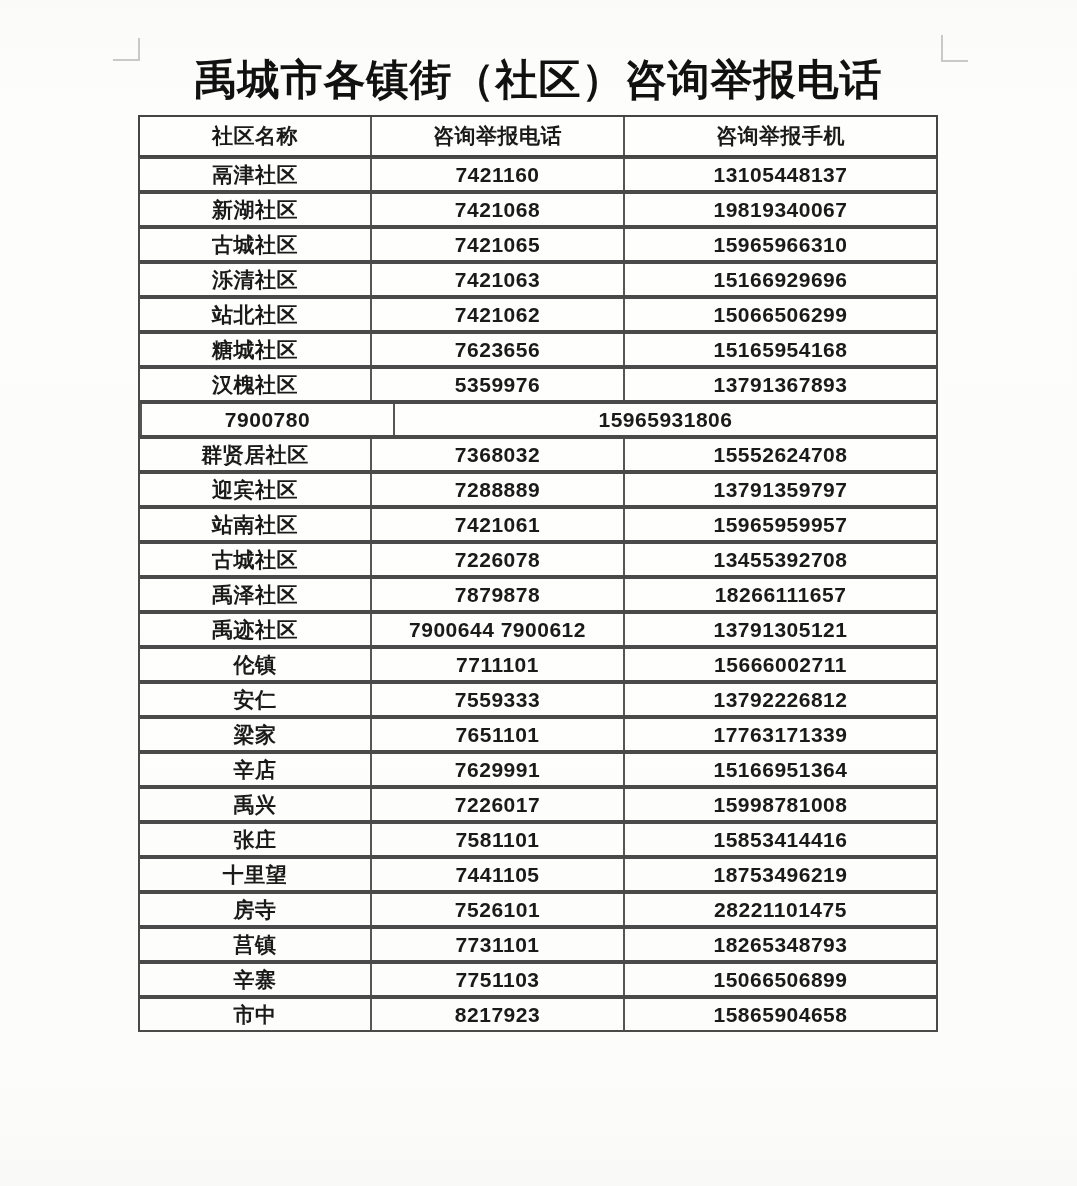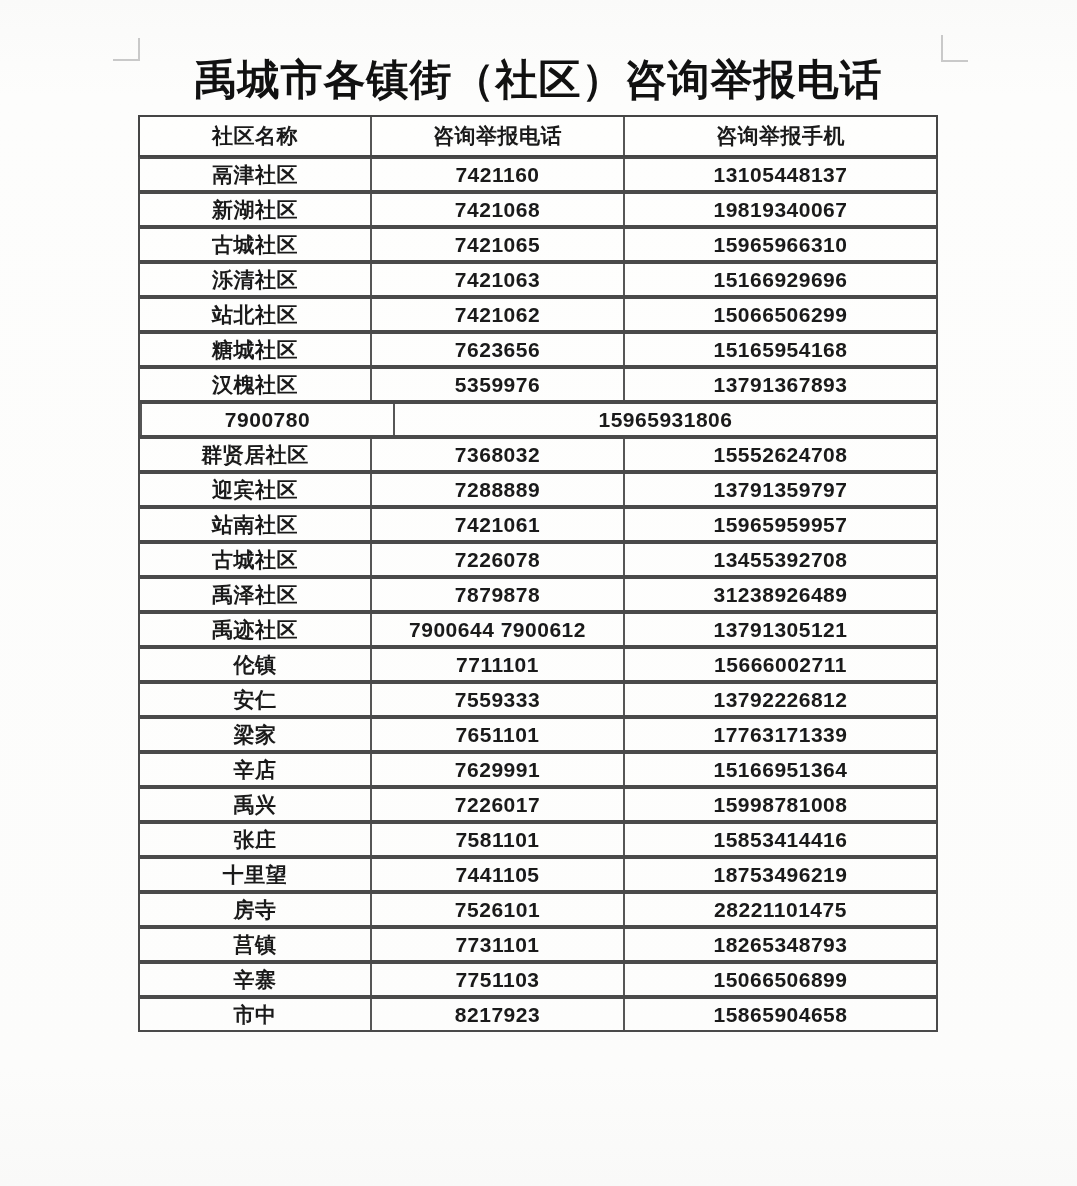--- a/index.html
+++ b/index.html
@@ -155,21 +155,21 @@
         <div class="cell c3">15965959957</div>
       </div>
       <div class="row">
         <div class="cell c1">古城社区</div>
         <div class="cell c2">7226078</div>
         <div class="cell c3">13455392708</div>
       </div>
       <div class="row">
         <div class="cell c1">禹泽社区</div>
         <div class="cell c2">7879878</div>
-        <div class="cell c3">31238926489</div>
+        <div class="cell c3">18266111657</div>
       </div>
       <div class="row">
         <div class="cell c1">禹迹社区</div>
         <div class="cell c2">7900644 7900612</div>
         <div class="cell c3">13791305121</div>
       </div>
       <div class="row">
         <div class="cell c1">伦镇</div>
         <div class="cell c2">7711101</div>
         <div class="cell c3">15666002711</div>

